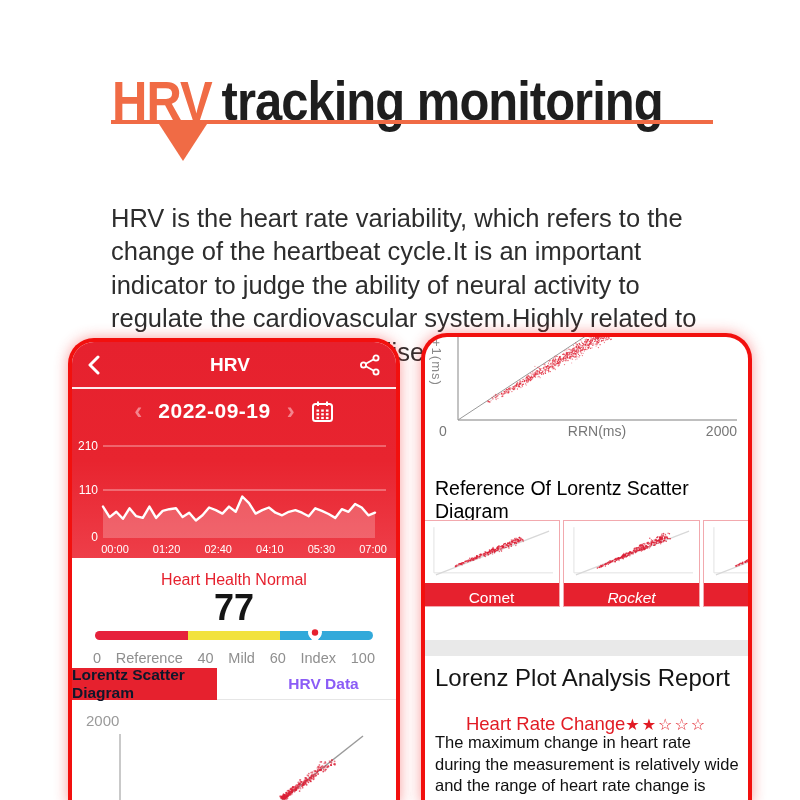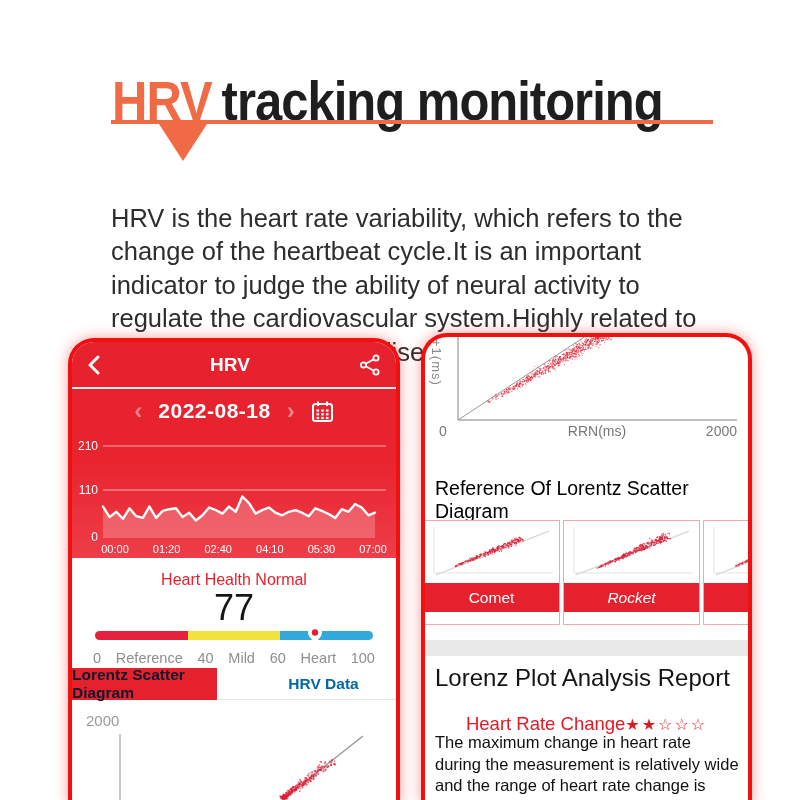--- a/index.html
+++ b/index.html
@@ -35,46 +35,46 @@
   .appbar-sep{position:absolute;left:0;top:45px;width:100%;height:2px;background:rgba(255,255,255,.92);}
   .daterow{position:absolute;left:0;top:47px;width:100%;height:44px;display:flex;
            align-items:center;justify-content:center;gap:16px;color:#fff;}
   .date-arrow{color:#F4848D;font-size:24px;font-weight:700;line-height:1;cursor:pointer;}
   .date-text{font-size:21px;font-weight:700;letter-spacing:.5px;}
   #hrv-line{position:absolute;left:0;top:92px;}
 
   
   .health{position:absolute;left:0;top:216px;width:100%;height:110px;background:#fff;}
   .health-title{margin-top:13px;text-align:center;color:#E6212E;font-size:16px;font-weight:500;}
-  .health-value{text-align:center;color:#151515;font-size:36px;font-weight:400;line-height:38px;}
+  .health-value{text-align:center;color:#151515;font-size:36px;font-weight:700;line-height:38px;}
   .bar-wrap{position:relative;margin:4px 23px 0 23px;height:14px;}
   .bar{display:flex;height:9px;border-radius:5px;overflow:hidden;margin-top:3px;}
   .bar .seg1{width:33.3%;background:#E6213B;}
   .bar .seg2{width:33.3%;background:#F2E23E;}
   .bar .seg3{width:33.4%;background:#32A9DA;}
   .pin{position:absolute;top:-6px;left:calc(79% - 8px);width:16px;height:20px;}
   .scale{display:flex;justify-content:space-between;margin:5px 21px 0 21px;
          color:#8f8f8f;font-size:14.5px;}
 
   
   .tabs{position:absolute;left:0;top:326px;width:100%;height:32px;display:flex;}
   .tab{flex:1;display:flex;align-items:center;justify-content:center;
        font-size:15.5px;font-weight:700;cursor:pointer;}
   .tab.active{background:#E6212E;color:#0f172a;}
-  .tab.inactive{background:#fff;color:#0369a1;border-bottom:1px solid #e6e6e6;padding-left:34px;}
+  .tab.inactive{background:#fff;color:#8b5cf6;border-bottom:1px solid #e6e6e6;padding-left:34px;}
 
   #left-scatter{position:absolute;left:0;top:358px;}
 
   
   #right-scatter{position:absolute;left:0;top:0;}
   .ylab{position:absolute;left:4px;top:2px;color:#8a8a8a;font-size:13px;
         writing-mode:vertical-rl;letter-spacing:1px;}
   .ref-title{position:absolute;left:10px;top:140px;font-size:19.5px;color:#000000;}
   .cards{position:absolute;left:-2px;top:183px;width:327px;height:95px;}
-  .card{position:absolute;top:0;height:105px;width:137px;border:1px solid #F2A9AE;
+  .card{position:absolute;top:0;height:87px;width:137px;border:1px solid #F2A9AE;
         box-sizing:border-box;background:#fff;overflow:hidden;cursor:pointer;}
   .card .thumb{display:block;width:135px;height:62px;}
   .card .caption{height:29px;background:#E6212E;color:#fff;display:flex;align-items:center;
                  justify-content:center;font-size:15.5px;font-weight:500;}
   .grayband{position:absolute;left:0;top:303px;width:100%;height:16px;background:#E9E9E9;}
   .report-title{position:absolute;left:10px;top:327px;font-size:24px;color:#141414;text-align:center;}
   .section-row{position:absolute;left:10px;top:376px;width:303px;display:flex;
                justify-content:center;align-items:center;}
   .section-title{color:#E11B24;font-size:18.5px;font-weight:500;}
   .stars{color:#E11B24;font-size:16px;letter-spacing:2px;}
@@ -104,21 +104,21 @@
               <circle cx="17" cy="4" r="2.6"></circle>
               <circle cx="17" cy="18" r="2.6"></circle>
             <line x1="6.8" y1="9.8" x2="14.8" y2="5.2"></line>
               <line x1="6.8" y1="12.2" x2="14.8" y2="16.8"></line>
           </g>
         </svg>
       </div>
       <div class="appbar-sep"></div>
       <div class="daterow">
         <span class="date-arrow">‹</span>
-        <span class="date-text">2022-08-18</span>
+        <span class="date-text">2022-09-19</span>
         <span class="date-arrow">›</span>
         <svg width="23" height="23" viewBox="0 0 23 23">
           <rect x="2" y="4" width="19" height="17" rx="2.5" fill="none" stroke="#fff" stroke-width="2"></rect>
           <line x1="7" y1="1.5" x2="7" y2="6" stroke="#fff" stroke-width="2"></line>
           <line x1="16" y1="1.5" x2="16" y2="6" stroke="#fff" stroke-width="2"></line>
           <g fill="#fff">
             <rect x="5.5" y="9.5" width="2.6" height="2.2"></rect>
               <rect x="10.2" y="9.5" width="2.6" height="2.2"></rect>
               <rect x="14.9" y="9.5" width="2.6" height="2.2"></rect>
             <rect x="5.5" y="13.2" width="2.6" height="2.2"></rect>
@@ -161,21 +161,21 @@
           <polygon points="2.4,11 13.6,11 8,19.4" fill="#fff"></polygon>
           <circle cx="8" cy="7.5" r="3.2" fill="#E6212E"></circle>
         </svg>
       </div>
       <div class="scale">
         <span>0</span>
         <span>Reference</span>
         <span>40</span>
         <span>Mild</span>
         <span>60</span>
-        <span>Heart</span>
+        <span>Index</span>
         <span>100</span>
       </div>
     </div>
 
     <div class="tabs">
       <div class="tab active">Lorentz Scatter Diagram</div>
       <div class="tab inactive">HRV Data</div>
     </div>
 
     <svg id="left-scatter" width="324" height="100" viewBox="0 0 324 100">

